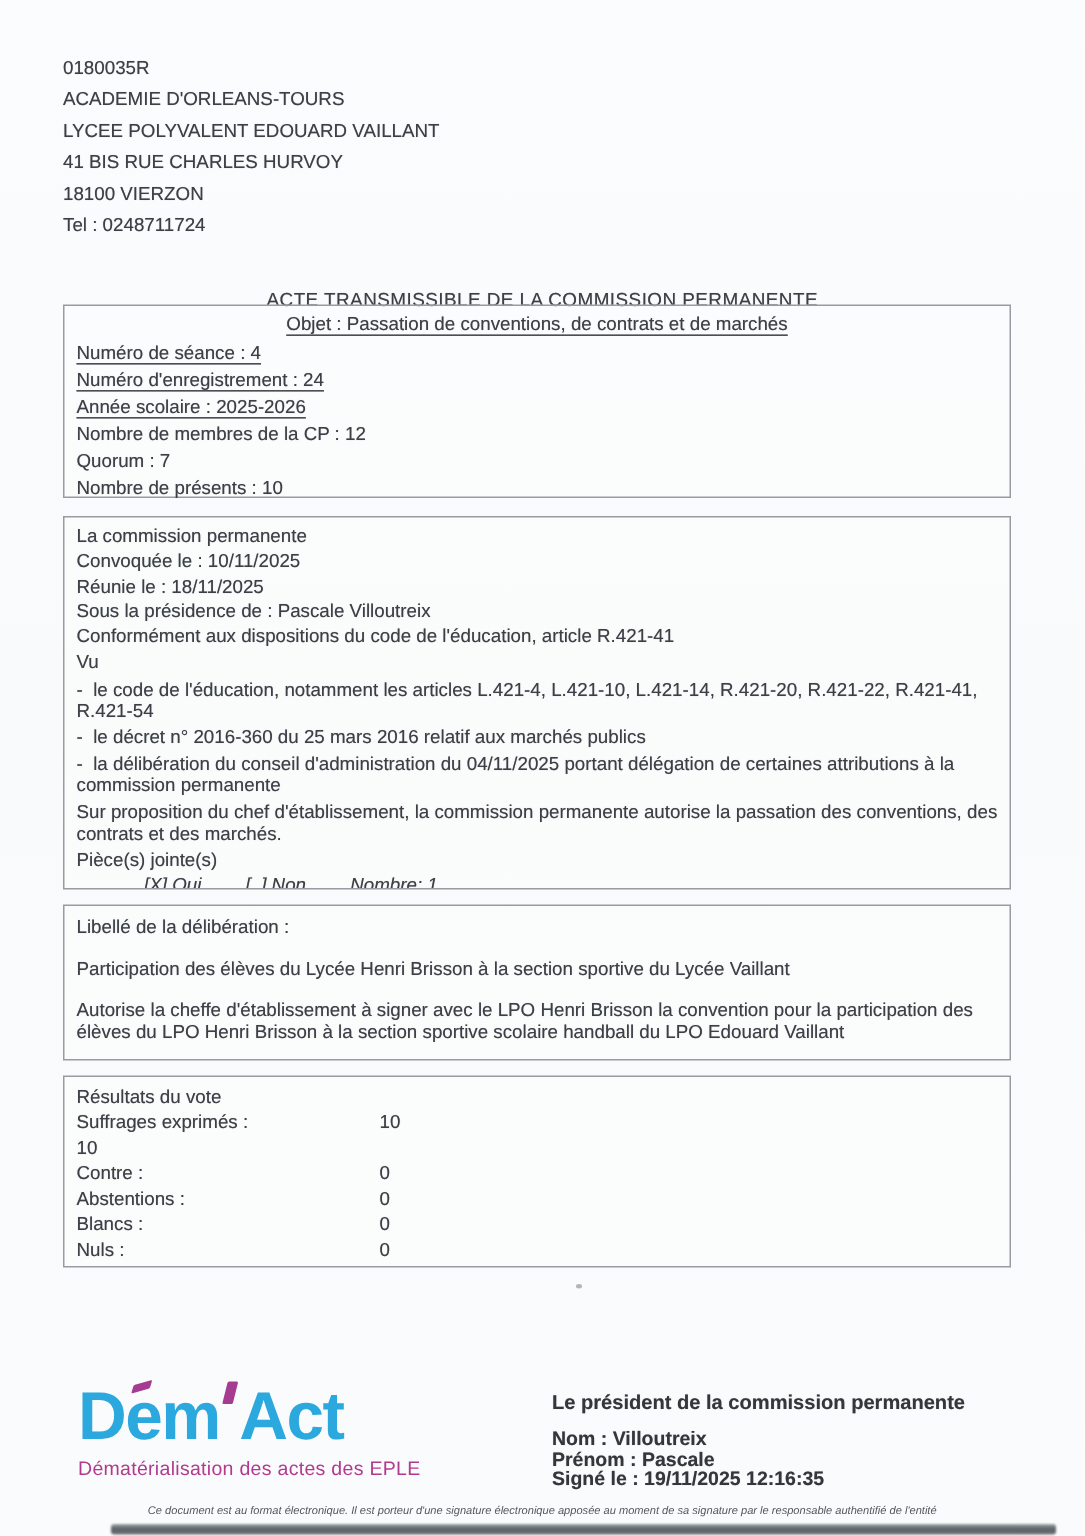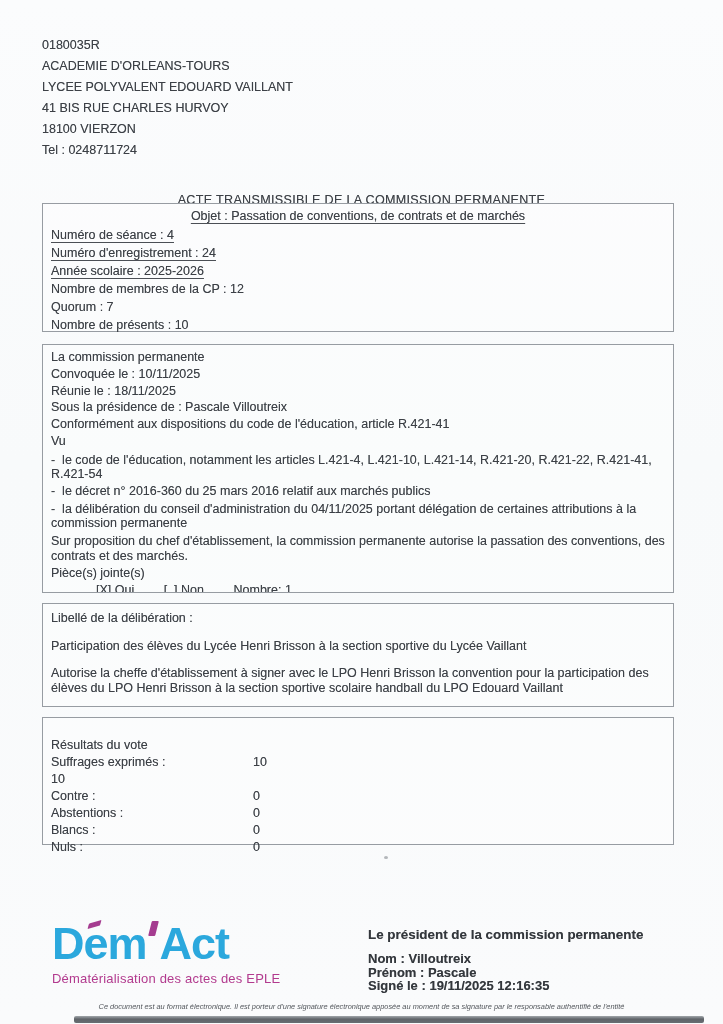--- a/index.html
+++ b/index.html
@@ -18,32 +18,32 @@
   .hline{line-height:21px;white-space:nowrap;}
 
   
   #doc-title{left:0;right:0;top:193px;text-align:center;font-size:12.6px;letter-spacing:.3px;}
 
   
   .box{left:42px;width:632px;border:1.4px solid #979ca2;box-sizing:border-box;background:rgba(255,255,255,.35);}
   #box-act{top:203px;height:129px;padding:3px 8px;font-size:12.5px;}
   #box-session{top:344px;height:249px;padding:4px 8px;font-size:12.5px;overflow:hidden;}
   #box-deliberation{top:603px;height:104px;padding:6px 8px;font-size:12.5px;}
-  #box-vote{top:717px;height:128px;padding:19px 8px;font-size:12.5px;}
+  #box-vote{top:717px;height:128px;padding:5px 8px;font-size:12.5px;}
 
   .u{text-decoration:underline;text-underline-offset:3px;text-decoration-thickness:1px;text-decoration-color:#4b4f55;}
   .objet-line{text-align:center;line-height:18px;margin-bottom:2px;}
   .b1line{line-height:17.9px;white-space:nowrap;}
 
   .sline{line-height:16.8px;white-space:nowrap;}
   .bullet{margin:3px 0 0 0;line-height:14.3px;}
   .decision{margin:4px 0 0 0;line-height:14.6px;}
   .pieces-label{margin-top:2px;line-height:16.5px;}
   .checkbox-row{padding-left:45px;line-height:17.5px;}
-  .checkbox-row span{margin-right:26px;}
+  .checkbox-row span{margin-right:26px;font-style:italic;}
 
   .delib-line{line-height:17px;margin-bottom:11px;white-space:nowrap;}
   .delib-par{line-height:15px;}
 
   .vote-title{line-height:17px;}
   .vote-row{display:flex;line-height:16.9px;}
   .vote-label{width:202px;}
 
   
   #logo-block{left:52px;top:918px;}

